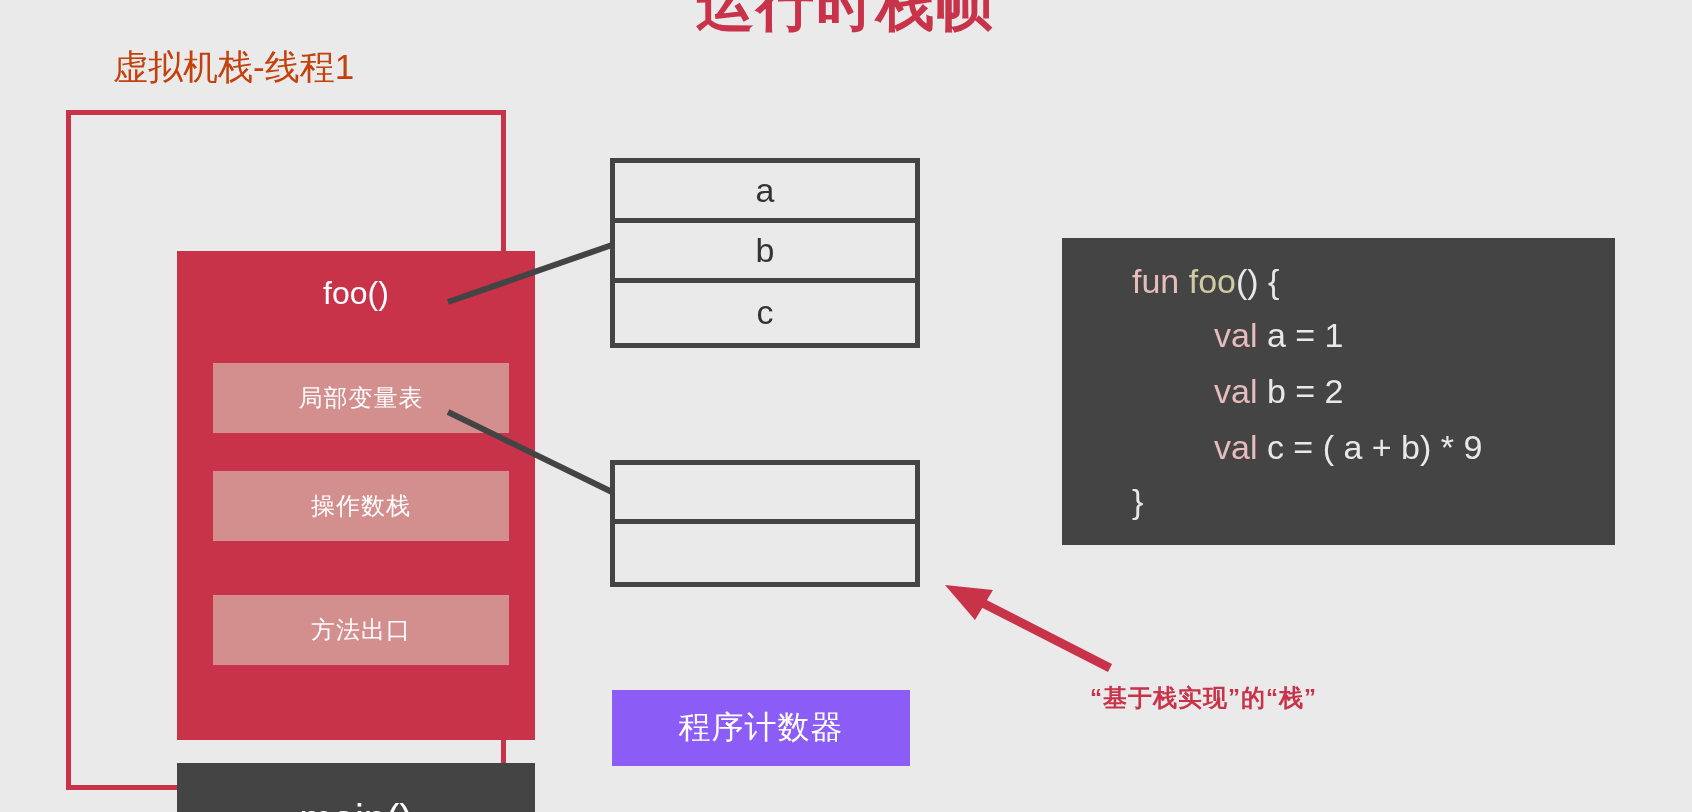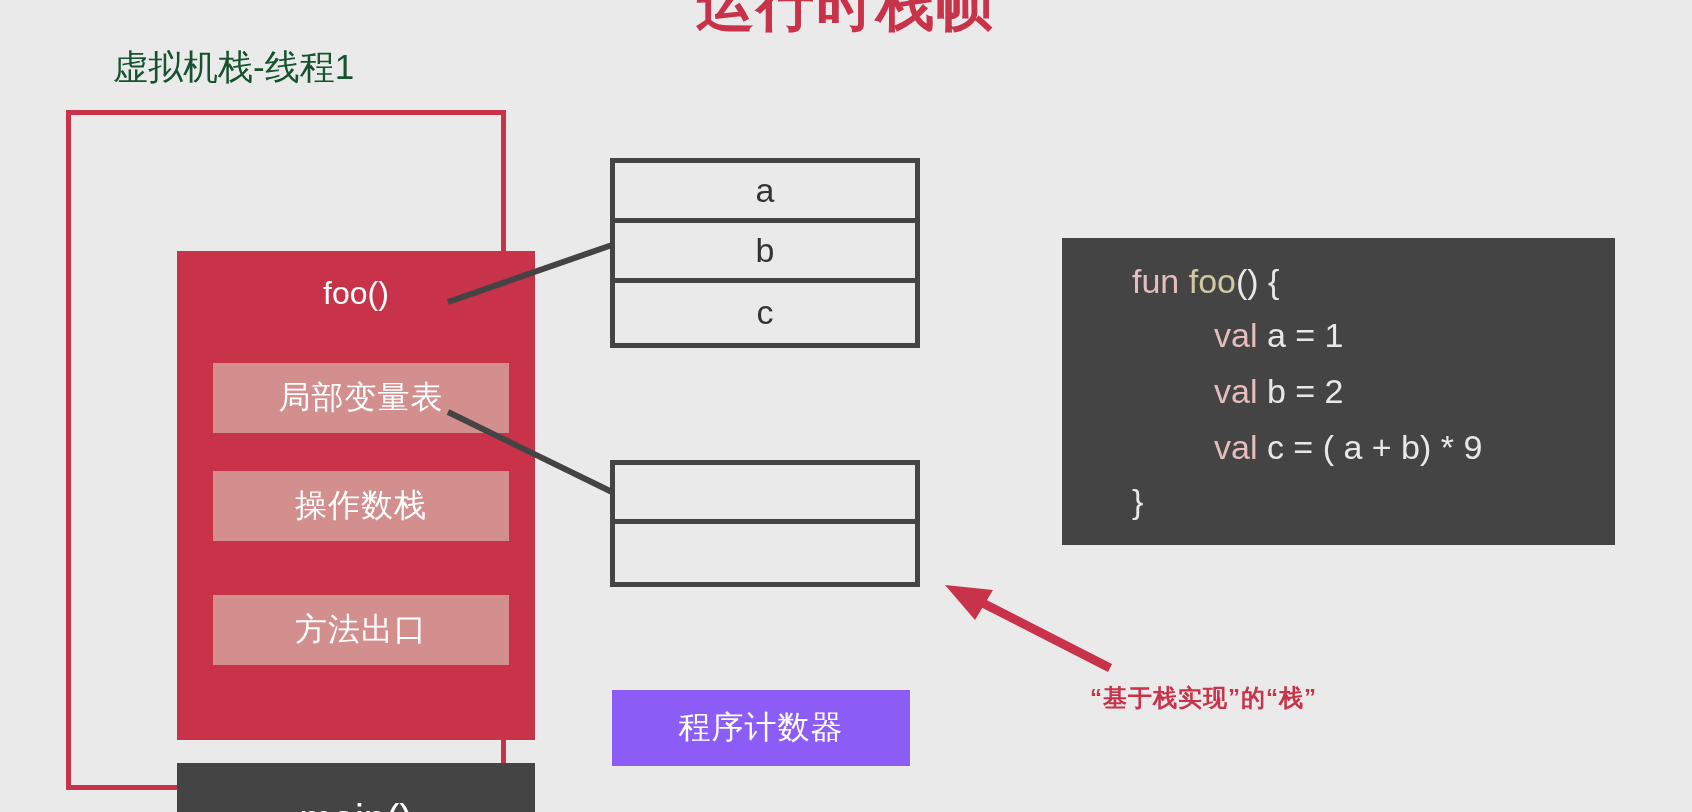--- a/index.html
+++ b/index.html
@@ -35,21 +35,21 @@
     letter-spacing: 2px;
     white-space: nowrap;
   }
 
   
   .vm-stack-label {
     position: absolute;
     left: 113px;
     top: 44px;
     font-size: 35px;
-    color: #14532d;
+    color: #c2410c;
     white-space: nowrap;
   }
   .vm-stack-frame {
     position: absolute;
     left: 66px;
     top: 110px;
     width: 440px;
     height: 680px;
     border: 5px solid #c8334a;
     background: #eaeaea;
@@ -76,21 +76,21 @@
   .frame-slot {
     position: absolute;
     left: 36px;
     width: 296px;
     height: 70px;
     background: #d38e8e;
     display: flex;
     align-items: center;
     justify-content: center;
     color: #ffffff;
-    font-size: 32px;
+    font-size: 24px;
     letter-spacing: 1px;
   }
   .slot-0 { top: 112px; }
   .slot-1 { top: 220px; }
   .slot-2 { top: 344px; }
 
   .frame-main {
     position: absolute;
     left: 106px;
     top: 648px;

